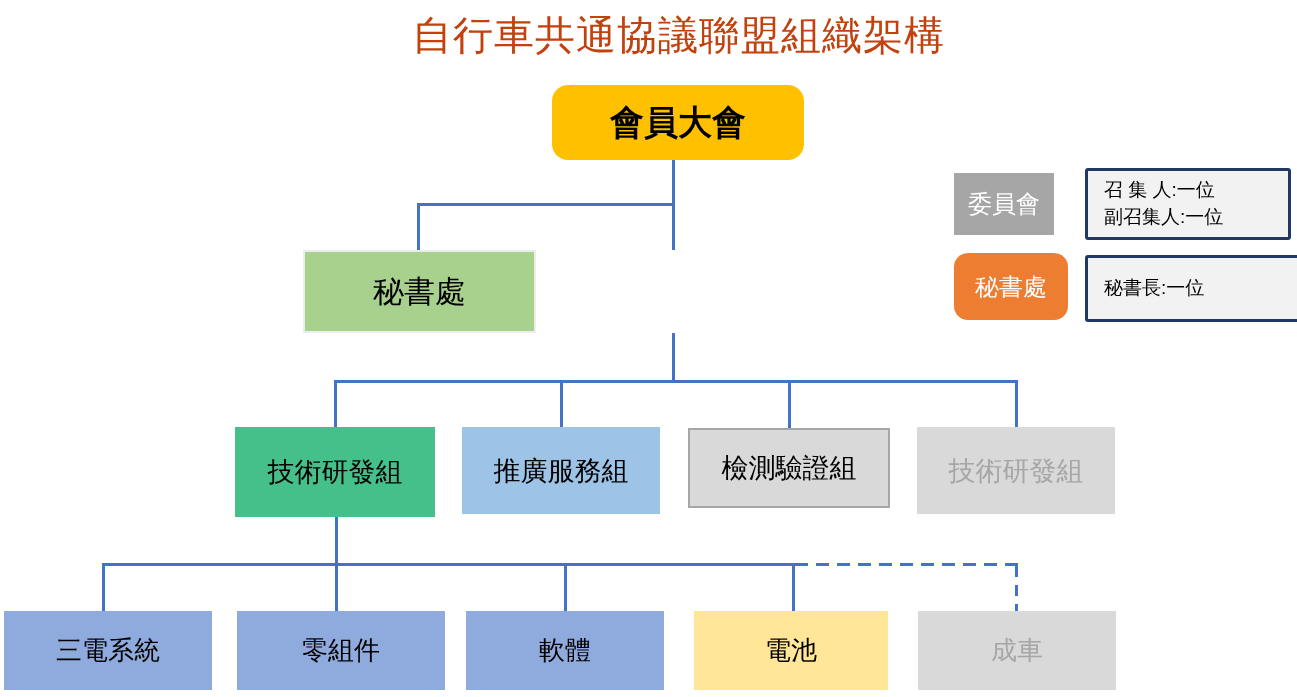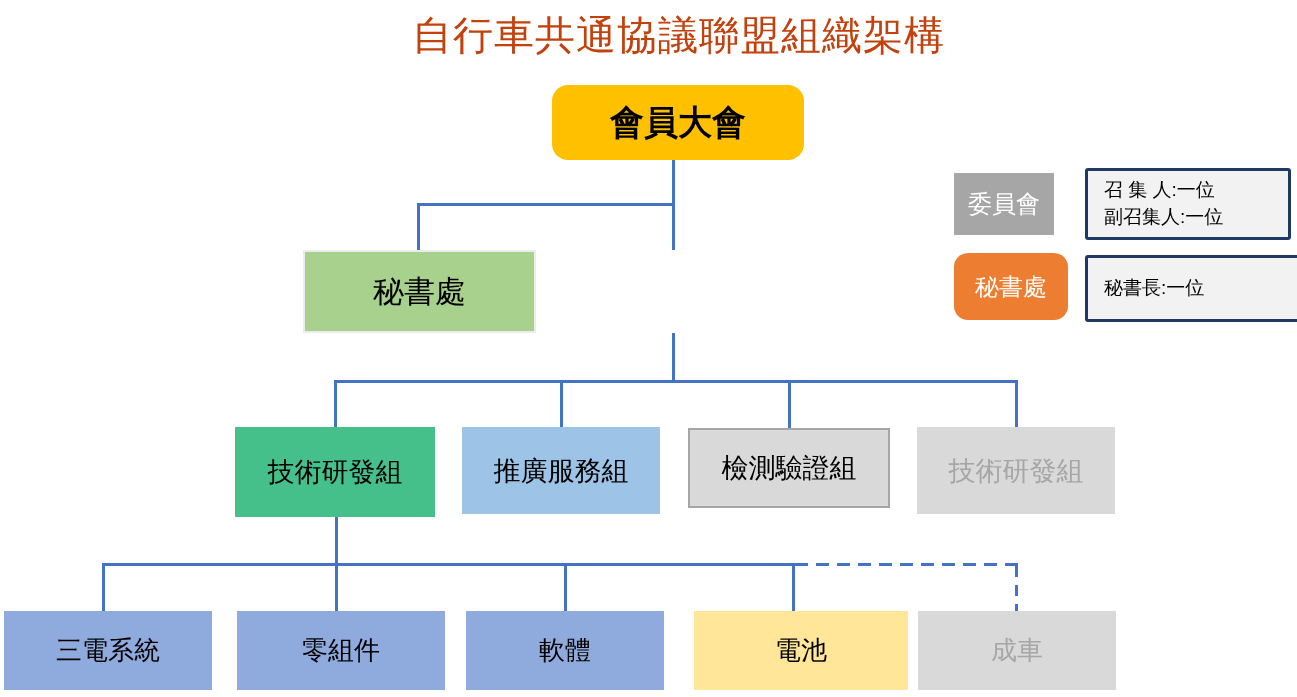--- a/index.html
+++ b/index.html
@@ -24,21 +24,21 @@
   .tech{left:235px;top:427px;width:200px;height:90px;background:var(--emerald);}
   .promo{left:462px;top:427px;width:198px;height:87px;background:var(--sky-blue);}
   .testing{left:688px;top:428px;width:202px;height:80px;background:var(--light-gray);
     border:2px solid var(--gray-border);}
   .patent{left:917px;top:427px;width:198px;height:87px;background:var(--light-gray);
     color:var(--muted-text);}
   .lv4{top:611px;width:208px;height:79px;background:var(--periwinkle);font-size:26px;}
   .b1{left:4px;}
   .b2{left:237px;}
   .b3{left:466px;width:198px;}
-  .b4{left:694px;width:214px;background:var(--light-yellow);}
+  .b4{left:694px;width:194px;background:var(--light-yellow);}
   .b5{left:918px;width:198px;background:var(--light-gray);color:var(--muted-text);}
   .chip{
     position:absolute;display:flex;align-items:center;justify-content:center;
     color:#ffffff;font-size:24px;box-sizing:border-box;
   }
   .chip-committee{left:954px;top:173px;width:100px;height:62px;background:var(--legend-gray);border-radius:0;}
   .chip-secretariat{left:954px;top:253px;width:114px;height:67px;background:var(--orange);border-radius:14px;}
   .callout{
     position:absolute;box-sizing:border-box;background:var(--info-fill);
     border:3px solid var(--info-border);border-radius:3px;

